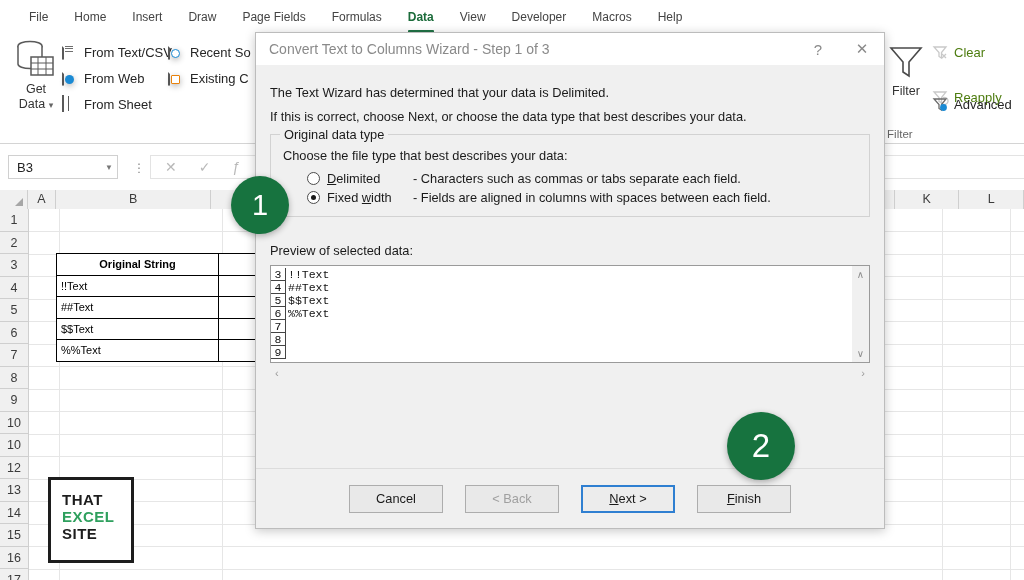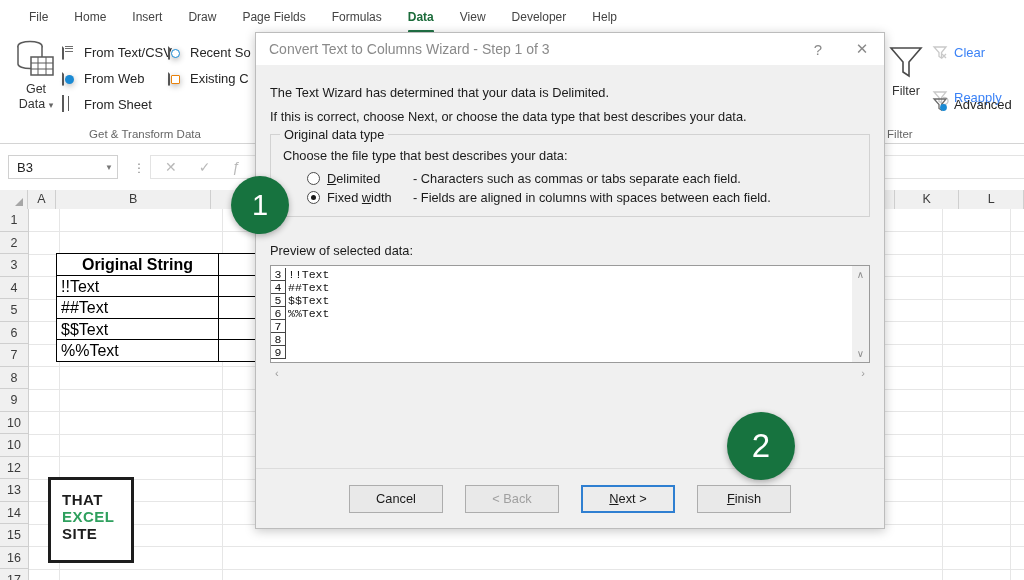--- a/index.html
+++ b/index.html
@@ -47,21 +47,21 @@
   .getdata {
     position: absolute; left: 8px; top: 6px; width: 56px;
     text-align: center;
   }
   .getdata .lbl { font-size: 12.5px; color: #333; line-height: 15px; }
 
   .cmd {
     position: absolute; display: flex; align-items: center; gap: 5px;
     font-size: 13px; color: #262626; white-space: nowrap;
   }
-  .cmd.dim { color: #3b82f6; }
+  .cmd.dim { color: #4d7c0f; }
   .ico { width: 17px; height: 17px; flex: 0 0 17px; position: relative; }
 
   
   .fileico { width: 15px; height: 17px; border: 1.4px solid #5a5a5a; border-radius: 1px; position: relative; background:#fff;}
   .fileico::after{content:"";position:absolute;right:-1.4px;top:-1.4px;border-left:5px solid transparent;border-top:5px solid #fff;}
   .fileico .badge{position:absolute;left:2px;bottom:1px;width:9px;height:9px;border-radius:50%;}
   .fileico .bars{position:absolute;left:2px;top:2px;width:8px;height:6px;
      background:repeating-linear-gradient(#6e6e6e 0 1px,transparent 1px 2.5px);}
 
   
@@ -109,21 +109,21 @@
   }
   .cellarea { position: absolute; left: 29px; top: 19px; width: 995px; height: 371px; background: #fff; }
   .gridline-v { position: absolute; top: 0; width: 1px; height: 371px; background: #e6e6e6; }
   .gridline-h { position: absolute; left: 0; width: 995px; height: 1px; background: #e6e6e6; }
 
   
   .sheet-table { position: absolute; left: 28px; top: 45px; }
   .st-row { display: flex; }
   .st-cell {
     border: 1px solid #000; margin-top: -1px; margin-left: -1px;
-    height: 22.5px; line-height: 21px; font-size: 16px; color: #000;
+    height: 22.5px; line-height: 21px; font-size: 11px; color: #000;
     padding: 0 4px; background: #fff; white-space: nowrap;
   }
   .st-cell.hdr { font-weight: bold; text-align: center; }
   .st-c1 { width: 163px; }
   .st-c2 { width: 147px; }
 
   
   .logo {
     position: absolute; left: 48px; top: 477px; width: 86px; height: 86px;
     border: 3px solid #1d1d1d; background: #fff; padding: 11px 0 0 11px;
@@ -223,20 +223,21 @@
   <div class="ribbon-tabs">
     <div class="ribbon-tab">File</div>
     <div class="ribbon-tab">Home</div>
     <div class="ribbon-tab">Insert</div>
     <div class="ribbon-tab">Draw</div>
     <div class="ribbon-tab">Page Fields</div>
     <div class="ribbon-tab">Formulas</div>
     <div class="ribbon-tab active">Data</div>
     <div class="ribbon-tab">View</div>
     <div class="ribbon-tab">Developer</div>
+    <div class="ribbon-tab">Macros</div>
     <div class="ribbon-tab">Help</div>
   </div>
 
   <div class="ribbon-body">
 
     <div class="rib-group" style="left:0;width:290px;">
 
       <div class="getdata">
         <div style="height:42px;position:relative;">
           <svg width="46" height="42" viewBox="0 0 46 42" style="position:absolute;left:5px;top:0;">
@@ -283,21 +284,20 @@
         <span>Recent So</span>
       </div>
 
       <div class="cmd" style="left:168px;top:36px;">
         <span class="ico">
           <span class="fileico"><span class="badge" style="background:#fff;border:1.6px solid #e8820c;border-radius:1px;"></span></span>
         </span>
         <span>Existing C</span>
       </div>
 
-      <div class="rib-group-label">Get &amp; Transform Data</div>
     </div>
 
     <div class="rib-group" style="left:860px;width:164px;">
       <div class="grp-sep" style="left:0;"></div>
 
       <div style="position:absolute;left:18px;top:8px;width:56px;text-align:center;">
         <span>
           <svg width="42" height="40" viewBox="0 0 42 40">
             <path d="M6 6 H36 L24 20 V34 L18 30 V20 Z" fill="#ffffff" stroke="#4a4a4a" stroke-width="1.6"></path>
           </svg>

